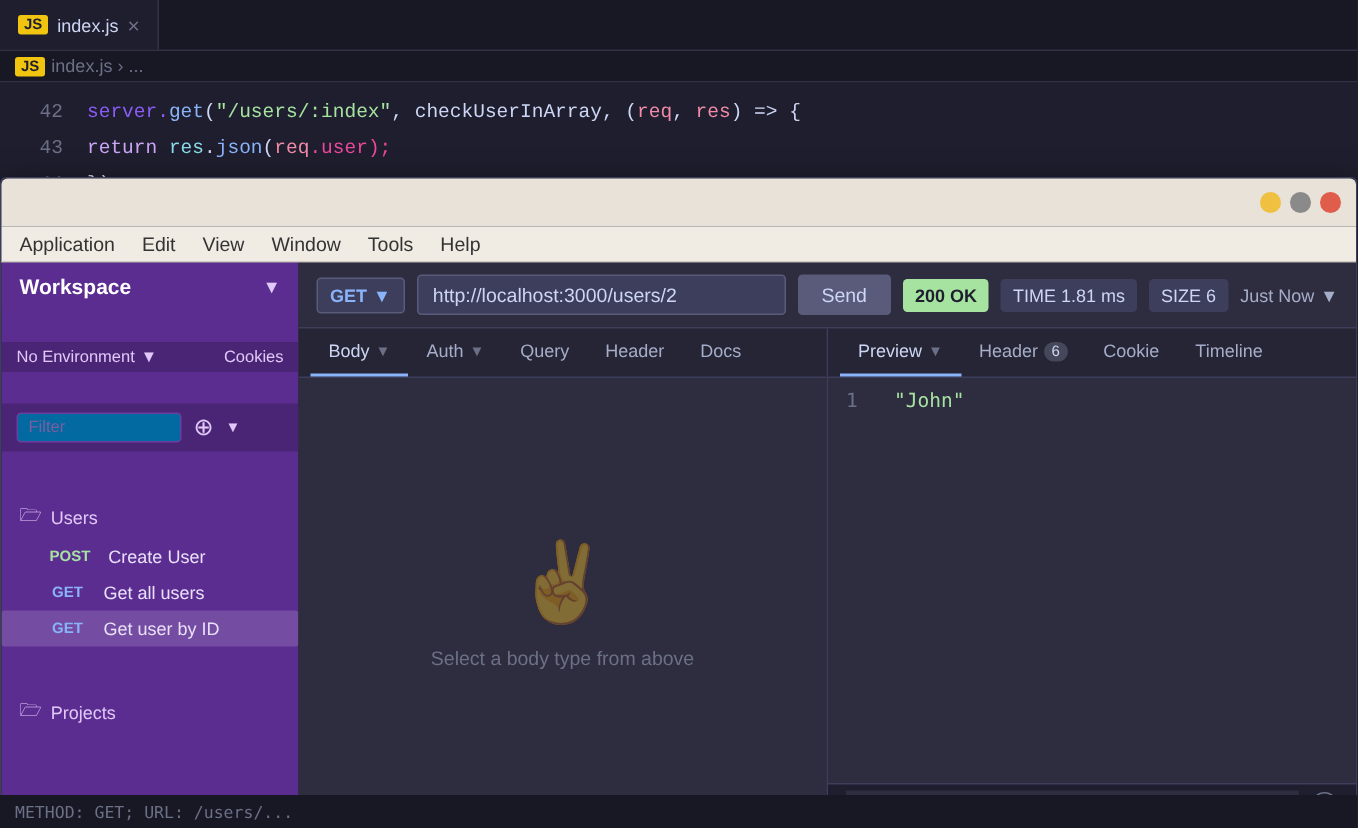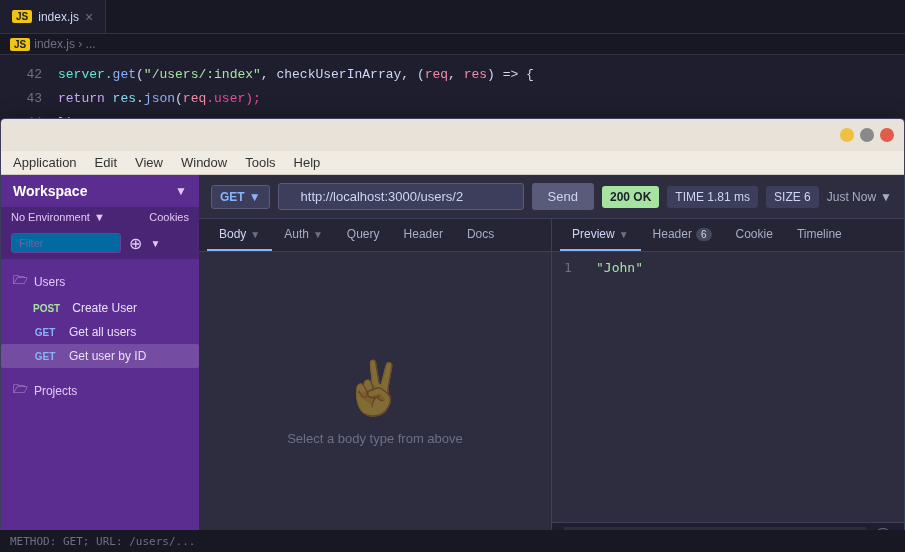--- a/index.html
+++ b/index.html
@@ -144,20 +144,21 @@
     }
 
     
     .sidebar {
       width: 198px;
       min-width: 198px;
       background: #5c2d91;
       display: flex;
       flex-direction: column;
       color: #fff;
+      gap: 21px;
     }
     .sidebar-header {
       display: flex;
       align-items: center;
       justify-content: space-between;
       padding: 8px 12px;
       background: #5c2d91;
     }
     .workspace-title {
       font-size: 14px;
@@ -291,21 +292,21 @@
       display: flex;
       align-items: center;
       gap: 4px;
     }
     .url-input {
       flex: 1;
       background: #3d3d5c;
       border: 1px solid #5a5a7a;
       color: #cdd6f4;
       font-size: 13px;
-      padding: 5px 22px;
+      padding: 5px 10px;
       border-radius: 3px;
       outline: none;
     }
     .send-btn {
       background: #5a5a7a;
       color: #cdd6f4;
       border: none;
       padding: 6px 16px;
       border-radius: 3px;
       cursor: pointer;
@@ -482,21 +483,21 @@
 
   <div class="breadcrumb-bar">
     <span class="js-badge2">JS</span>
     <span>index.js › ...</span>
   </div>
 
   <div class="code-editor">
     <div class="code-line">
       <span class="line-num">42</span>
       <span class="code-content">
-        <span style="color:#5eead4">    server.</span><span style="color:#89b4fa">get</span><span style="color:#cdd6f4">(</span><span style="color:#a6e3a1">"/users/:index"</span><span style="color:#cdd6f4">, checkUserInArray, (</span><span style="color:#f38ba8">req</span><span style="color:#cdd6f4">, </span><span style="color:#f38ba8">res</span><span style="color:#cdd6f4">) =&gt; {</span>
+        <span style="color:#8b5cf6">    server.</span><span style="color:#89b4fa">get</span><span style="color:#cdd6f4">(</span><span style="color:#a6e3a1">"/users/:index"</span><span style="color:#cdd6f4">, checkUserInArray, (</span><span style="color:#f38ba8">req</span><span style="color:#cdd6f4">, </span><span style="color:#f38ba8">res</span><span style="color:#cdd6f4">) =&gt; {</span>
       </span>
     </div>
     <div class="code-line">
       <span class="line-num">43</span>
       <span class="code-content">
         <span style="color:#cba6f7">        return </span><span style="color:#89dceb">res</span><span style="color:#cdd6f4">.</span><span style="color:#89b4fa">json</span><span style="color:#cdd6f4">(</span><span style="color:#f38ba8">req</span><span style="color:#ec4899">.user);</span>
       </span>
     </div>
     <div class="code-line">
       <span class="line-num">44</span>

